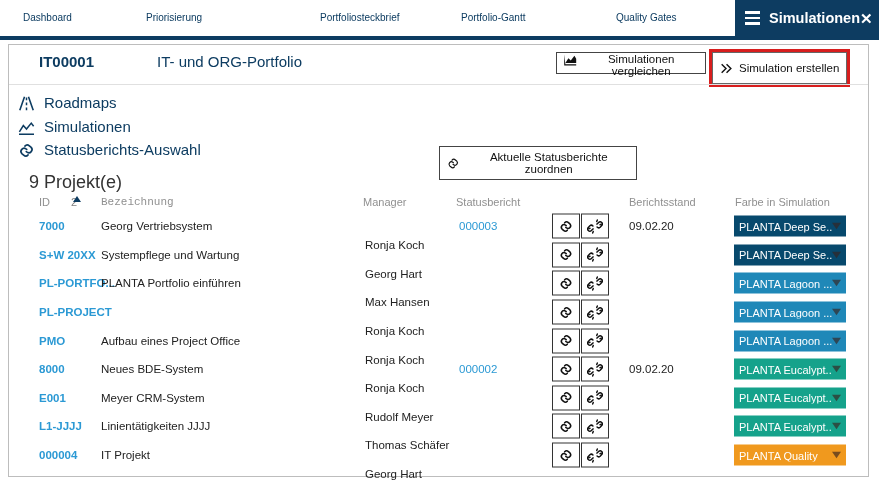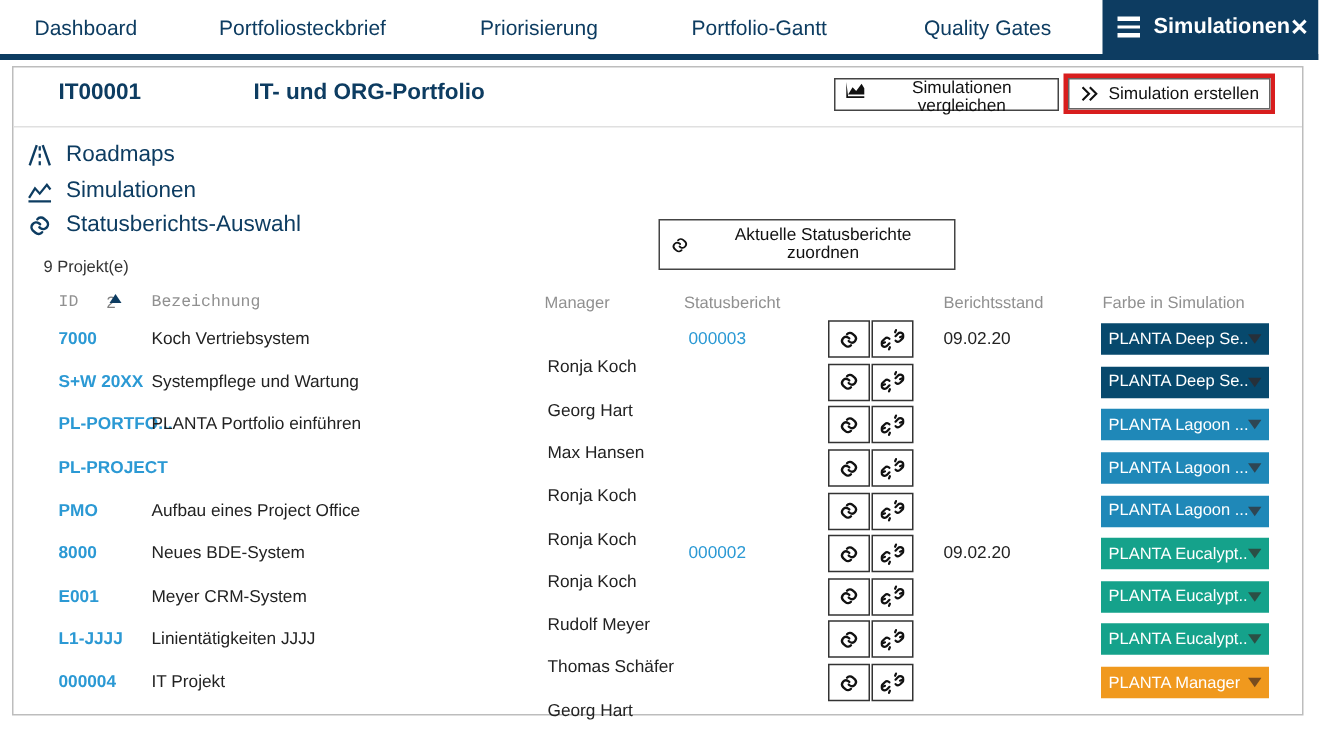--- a/index.html
+++ b/index.html
@@ -3,62 +3,62 @@
 <meta charset="utf-8">
 <style>
   * { margin:0; padding:0; box-sizing:border-box; }
   html,body { width:879px; height:489px; background:#fff; font-family:"Liberation Sans", sans-serif; overflow:hidden; }
   .page { position:relative; width:879px; height:489px; background:#fff; }
 
   
   .nav { position:absolute; top:0; left:0; width:879px; height:40px; background:#fff; }
   .nav-underline { position:absolute; top:36px; left:0; width:879px; height:4px; background:#0d3c61; }
   .nav-items { position:absolute; top:0; left:0; height:36px; width:735px; }
-  .nav-item { position:absolute; top:0; height:36px; line-height:36px; font-size:14px; color:#0d3c61; cursor:pointer; white-space:nowrap; }
+  .nav-item { position:absolute; top:0; height:36px; line-height:36px; font-size:10px; color:#0d3c61; cursor:pointer; white-space:nowrap; }
   .nav-item:nth-of-type(1){ left:23px; }
   .nav-item:nth-of-type(2){ left:146px; }
   .nav-item:nth-of-type(3){ left:320px; }
   .nav-item:nth-of-type(4){ left:461px; }
   .nav-item:nth-of-type(5){ left:616px; }
   .active-tab { position:absolute; top:0; left:735px; width:144px; height:40px; background:#0d3c61; color:#fff; display:flex; align-items:center; padding:0 10px 4px 10px; }
   .active-tab .tab-label { font-size:14.5px; font-weight:bold; margin-left:9px; white-space:nowrap; }
   .hamburger { display:flex; flex-direction:column; gap:3px; }
   .hamburger i { display:block; width:15px; height:2.5px; background:#fff; }
   .tab-close { margin-left:auto; font-size:15px; font-weight:bold; cursor:pointer; line-height:1; }
 
   
   .panel { position:absolute; left:8px; top:44px; width:861px; height:433px; border:1px solid #bdbdbd; background:#fff; }
 
   .p-id { position:absolute; left:30px; top:8px; font-size:15px; font-weight:bold; color:#0d3c61; }
-  .p-title { position:absolute; left:160px; top:8px; font-size:15px; font-weight:bold; color:#0d3c61; }
+  .p-title { position:absolute; left:148px; top:8px; font-size:15px; font-weight:normal; color:#0d3c61; }
   .hdr-divider { position:absolute; left:0; top:39px; width:100%; height:1px; background:#e0e0e0; }
 
   .btn-compare { position:absolute; left:547px; top:7px; width:150px; height:22px; background:#fff; border:1px solid #444;
     display:flex; align-items:flex-start; gap:6px; padding:0 6px; font-size:11.5px; color:#111; cursor:pointer; font-family:inherit; }
-  .create-highlight { position:absolute; left:700px; top:4px; width:141px; height:27px; border:3px solid #d81e1e; background:#fff; }
+  .create-highlight { position:absolute; left:700px; top:4px; width:141px; height:38px; border:3px solid #d81e1e; background:#fff; }
   .btn-create { width:100%; height:100%; background:#fff; border:1px solid #666; display:flex; align-items:center; gap:6px; padding:0 6px;
     font-size:11.5px; color:#111; cursor:pointer; font-family:inherit; }
 
   
   .link-row { position:absolute; left:8px; height:20px; display:flex; align-items:flex-start; gap:8px; color:#0d3c61; cursor:pointer; }
   .link-row .lnk-label { font-size:15px; }
   .link-row.r1 { top:49px; }
   .link-row.r2 { top:73px; }
   .link-row.r3 { top:96px; }
   .lnk-icon { width:19px; height:19px; color:#0d3c61; }
 
   .btn-assign { position:absolute; left:430px; top:101px; width:198px; height:20px; background:#fff; border:1px solid #444;
     display:flex; align-items:center; gap:7px; padding:16px 6px; font-size:11.5px; color:#111; cursor:pointer; font-family:inherit; }
 
-  .count-label { position:absolute; left:20px; top:127px; font-size:11px; color:#333; }
+  .count-label { position:absolute; left:20px; top:127px; font-size:18px; color:#333; }
 
   
   .thead { position:absolute; left:0; top:151px; width:100%; height:15px; font-size:11px; color:#909090; }
   .thead span { position:absolute; top:0; white-space:nowrap; }
-  .th-id { left:30px;font-family:Liberation Mono, monospace; }
+  .th-id { left:30px; }
   .th-sort { left:62px; color:#808080; }
   .th-sort .tri { display:inline-block; width:0; height:0; border-left:4.5px solid transparent; border-right:4.5px solid transparent; border-bottom:6px solid #0d3c61; margin-left:2px; }
   .th-bez { left:92px;font-family:Liberation Mono, monospace; }
   .th-man { left:354px; }
   .th-sb { left:447px;text-align:right; }
   .th-date { left:620px; }
   .th-farbe { left:726px; }
 
   .tbody { position:absolute; left:0; top:167px; width:100%; }
   .trow { position:relative; width:100%; height:28.6px; }
@@ -80,23 +80,23 @@
 </head>
 <body>
 
 <div class="page">
 
   <div class="nav">
     <div class="nav-items">
 
         <div class="nav-item">Dashboard</div>
 
+        <div class="nav-item">Priorisierung</div>
+
         <div class="nav-item">Portfoliosteckbrief</div>
-
-        <div class="nav-item">Priorisierung</div>
 
         <div class="nav-item">Portfolio-Gantt</div>
 
         <div class="nav-item">Quality Gates</div>
       </div>
     <div class="nav-underline"></div>
     <div class="active-tab">
       <span class="hamburger">
           <i></i>
           <i></i>
@@ -175,21 +175,21 @@
       <span class="th-man">Manager</span>
       <span class="th-sb">Statusbericht</span>
       <span class="th-date">Berichtsstand</span>
       <span class="th-farbe">Farbe in Simulation</span>
     </div>
 
     <div class="tbody">
 
         <div class="trow">
           <span class="c-id">7000</span>
-          <span class="c-bez">Koch Vertriebsystem</span>
+          <span class="c-bez">Georg Vertriebsystem</span>
           <span class="c-man">Ronja Koch</span>
           <span class="c-sb">000003</span>
           <div class="cell c-icons">
             <button class="icon-btn">
               <svg viewBox="0 0 24 24" fill="none" stroke="#111" stroke-width="2.3" stroke-linecap="round">
                 <path d="M10 6.5a4 4 0 0 1 5.6-.4l2.3 2a4 4 0 0 1-5.2 6l-1-.8"></path>
                 <path d="M14 17.5a4 4 0 0 1-5.6.4l-2.3-2a4 4 0 0 1 5.2-6l1 .8"></path>
               </svg>
             </button>
             <button class="icon-btn">
@@ -469,21 +469,21 @@
                 <path d="M15 8.4l2.4-2.5a3.3 3.3 0 0 1 4.7 4.7L19.7 13a3.3 3.3 0 0 1-4.6-.1"></path>
                 <path d="M14.6 4.5l.9-2.2"></path>
                 <path d="M19.5 9.4l2.2-.9"></path>
                 <path d="M9.4 19.5l-.9 2.2"></path>
                 <path d="M4.5 14.6l-2.2.9"></path>
               </svg>
             </button>
           </div>
           <span class="c-date"></span>
           <div class="cell dropdown" style="background-color: rgb(240, 153, 30);">
-            <span class="dd-label">PLANTA Manager</span>
+            <span class="dd-label">PLANTA Quality</span>
             <span class="dd-chevron">
               <svg viewBox="0 0 10 7" fill="currentColor">
                 <path d="M0 0h10L5 7z"></path>
               </svg>
             </span>
           </div>
         </div>
       </div>
 
   </div>

